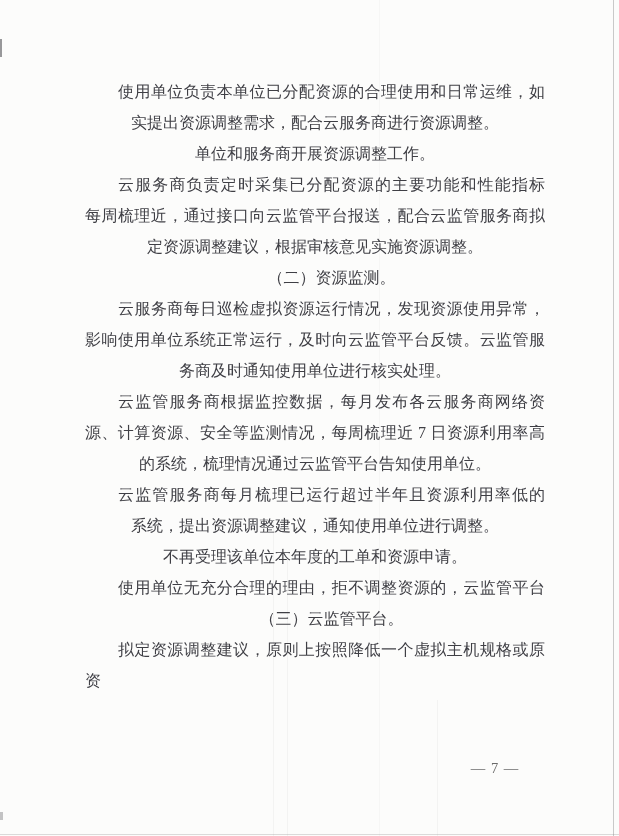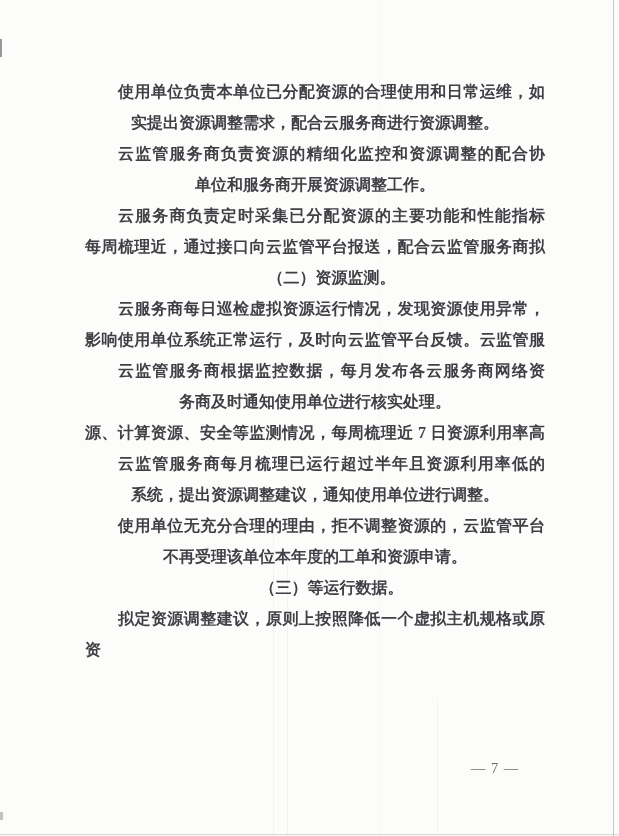--- a/index.html
+++ b/index.html
@@ -61,21 +61,20 @@
   
   .text-block {
     position: absolute;
     left: 85px;
     top: 76px;
     width: 460px;
     color: #3f3f45;
     font-size: 16px;
     line-height: 31px;
     letter-spacing: 0;
-    font-weight: bold;
   }
   .line {
     height: 31px;
     white-space: nowrap;
     text-align: center;
   }
   .line.j {
     white-space: normal;
     text-align: justify;
     text-align-last: justify;
@@ -106,33 +105,34 @@
   <div class="streak s2"></div>
   <div class="streak s4"></div>
   <div class="edge-line-right"></div>
   <div class="edge-line-bottom"></div>
   <div class="corner-mark"></div>
   <div class="corner-mark2"></div>
 
   <div class="text-block">
     <div class="line i j">使用单位负责本单位已分配资源的合理使用和日常运维，如</div>
     <div class="line">实提出资源调整需求，配合云服务商进行资源调整。</div>
-    <div class="line i j">云监管服务商负责资源的精细化监控和资源调整的配合协</div>
     <div class="line">单位和服务商开展资源调整工作。</div>
     <div class="line i j">云服务商负责定时采集已分配资源的主要功能和性能指标</div>
     <div class="line j">每周梳理近，通过接口向云监管平台报送，配合云监管服务商拟</div>
+    <div class="line">定资源调整建议，根据审核意见实施资源调整。</div>
     <div class="line i">（二）资源监测。</div>
     <div class="line i j">云服务商每日巡检虚拟资源运行情况，发现资源使用异常，</div>
     <div class="line j">影响使用单位系统正常运行，及时向云监管平台反馈。云监管服</div>
+    <div class="line">务商及时通知使用单位进行核实处理。</div>
     <div class="line i j">云监管服务商根据监控数据，每月发布各云服务商网络资</div>
-    <div class="line">务商及时通知使用单位进行核实处理。</div>
     <div class="line j">源、计算资源、安全等监测情况，每周梳理近 7 日资源利用率高</div>
+    <div class="line">的系统，梳理情况通过云监管平台告知使用单位。</div>
     <div class="line i j">云监管服务商每月梳理已运行超过半年且资源利用率低的</div>
     <div class="line">系统，提出资源调整建议，通知使用单位进行调整。</div>
+    <div class="line">不再受理该单位本年度的工单和资源申请。</div>
     <div class="line i j">使用单位无充分合理的理由，拒不调整资源的，云监管平台</div>
-    <div class="line">不再受理该单位本年度的工单和资源申请。</div>
-    <div class="line i">（三）等运行数据。</div>
+    <div class="line i">（三）云监管平台。</div>
     <div class="line i j">拟定资源调整建议，原则上按照降低一个虚拟主机规格或原资</div>
   </div>
 
   <div class="page-number">— 7 —</div>
 
 </div>
 
 </body></html>

